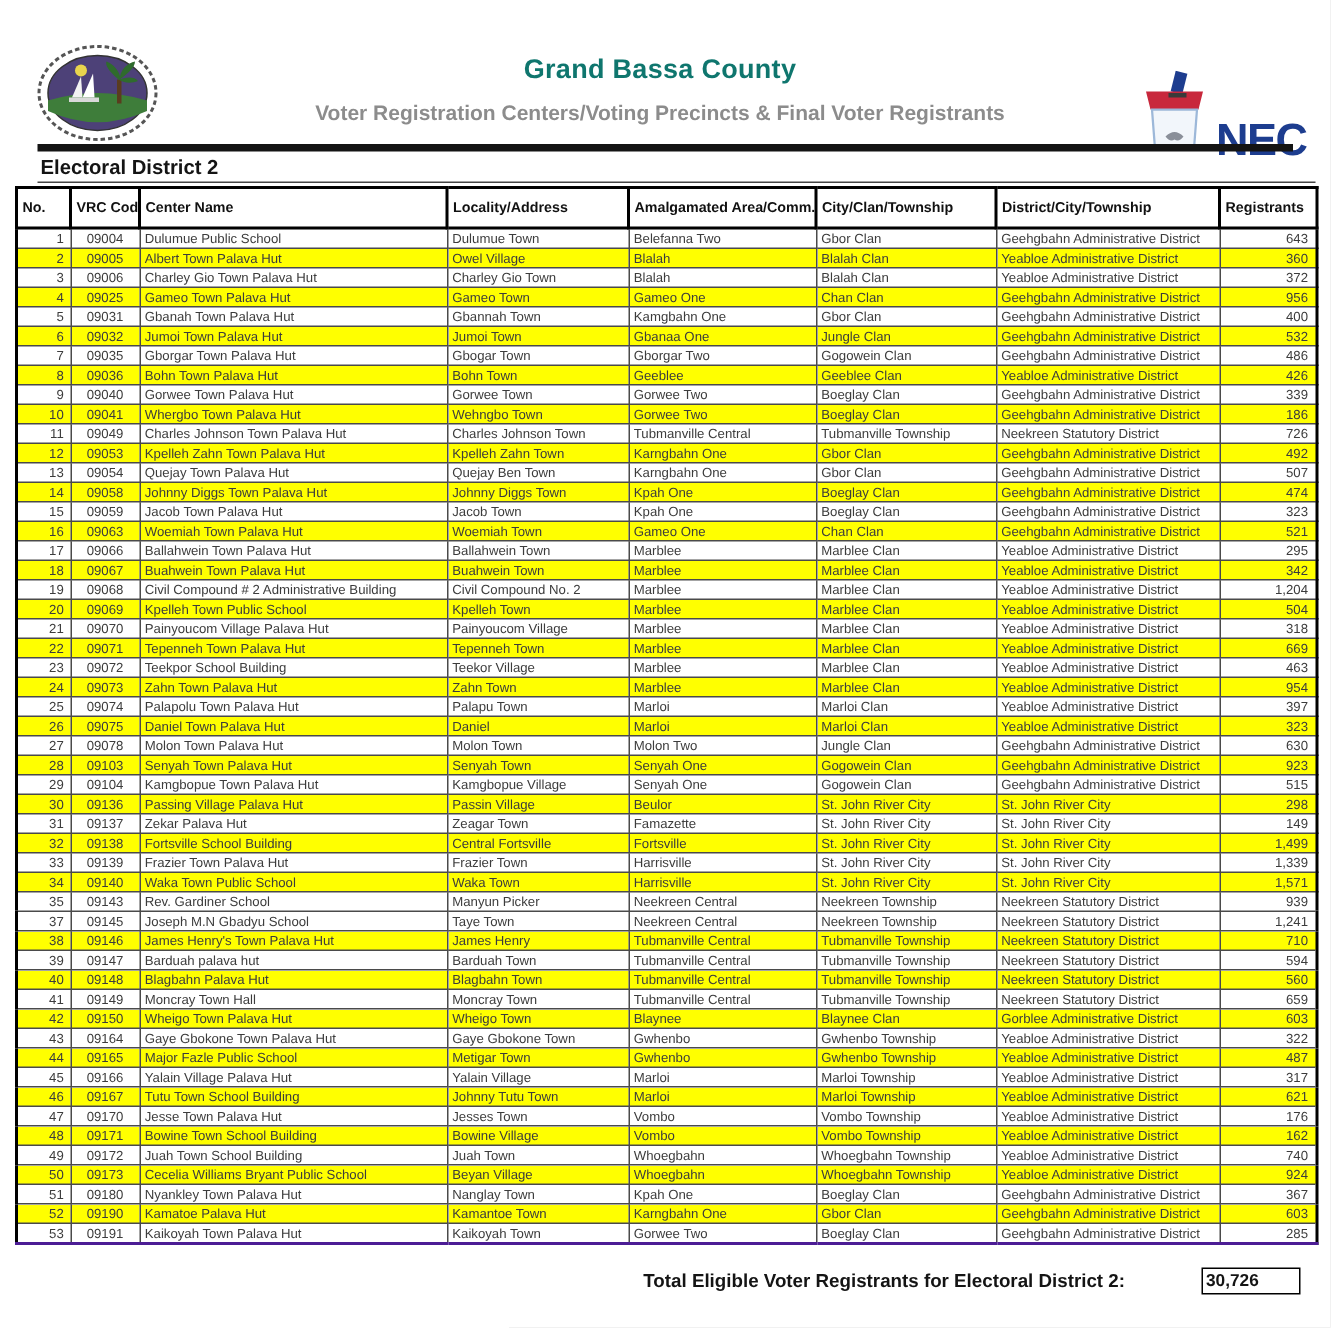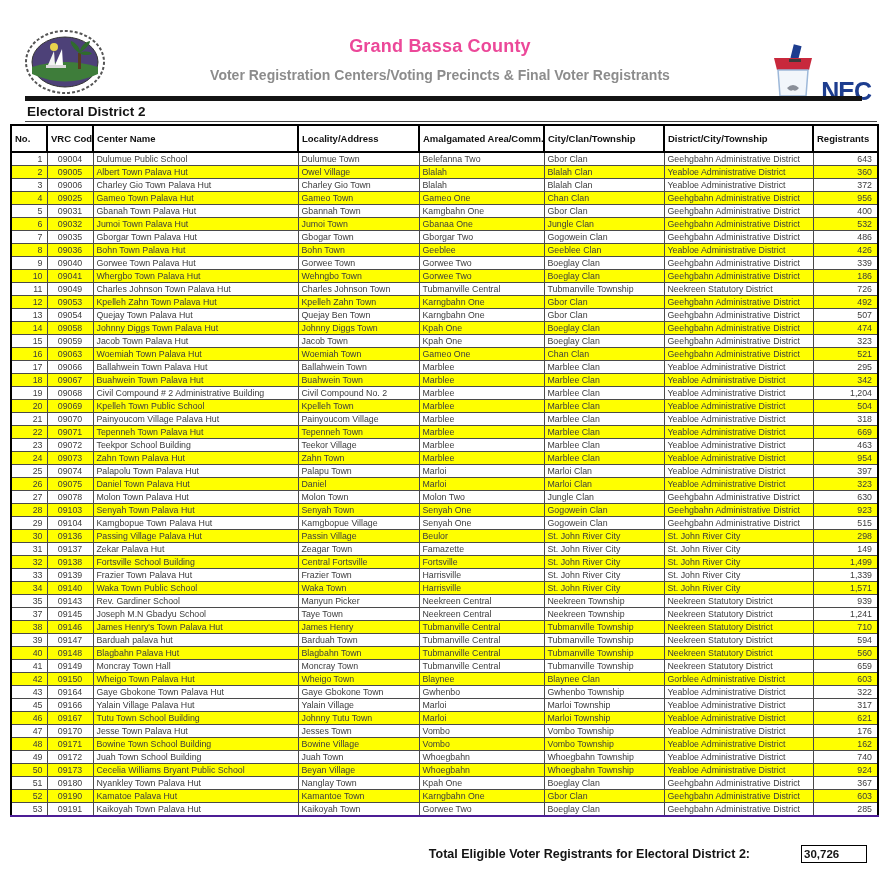--- a/index.html
+++ b/index.html
@@ -2,25 +2,25 @@
 <html><head>
 <meta charset="utf-8">
 <style>
   * { box-sizing: border-box; }
   html,body { margin:0; padding:0; background:#e8e8e8; }
   body { font-family:"Liberation Sans", sans-serif; }
   .page { position:relative; width:887px; height:885px; margin:0 auto; background:#ffffff; overflow:hidden; }
 
   
   .header-center { position:absolute; top:36px; left:140px; width:600px; text-align:center; }
-  .doc-title { font-size:18px; font-weight:bold; color:#ec4899; letter-spacing:.2px; }
+  .doc-title { font-size:18px; font-weight:bold; color:#0f766e; letter-spacing:.2px; }
   .doc-subtitle { margin-top:10px; font-size:14px; font-weight:bold; color:#8c8c8c; }
   .seal { position:absolute; left:24px; top:29px; width:82px; height:66px; }
   .nec-logo { position:absolute; right:16px; top:38px; display:flex; align-items:center; gap:2px; }
-  .nec-text { font-size:25px; font-weight:bold; color:#1d3d8f; letter-spacing:-1px; font-family:"Liberation Sans", sans-serif;margin-top:39px; }
+  .nec-text { font-size:30px; font-weight:bold; color:#1d3d8f; letter-spacing:-1px; font-family:"Liberation Sans", sans-serif;margin-top:39px; }
 
   .rule-thick { position:absolute; left:25px; top:96px; width:837px; height:5px; background:#141414; }
   .section-title { position:absolute; left:27px; top:104px; font-size:13.5px; font-weight:bold; color:#141414; }
   .rule-thin { position:absolute; left:25px; top:121px; width:852px; height:1px; background:#444; }
 
   
   table.vrc { position:absolute; left:10px; top:124px; width:867px; border-collapse:collapse; table-layout:fixed; border:2px solid #000; }
   table.vrc thead th {
     background:#ffffff; border:2.5px solid #000; font-size:9.5px; font-weight:bold;
     color:#111; text-align:left; padding:7px 3px; height:13px; white-space:nowrap; overflow:hidden;
@@ -517,20 +517,30 @@
         <tr class="boxed">
           <td class="col-no">43</td>
           <td class="col-code">09164</td>
           <td class="col-name">Gaye Gbokone Town Palava Hut</td>
           <td class="col-loc">Gaye Gbokone Town</td>
           <td class="col-area">Gwhenbo</td>
           <td class="col-city">Gwhenbo Township</td>
           <td class="col-district">Yeabloe Administrative District</td>
           <td class="col-reg">322</td>
         </tr>
+        <tr class="hl boxed">
+          <td class="col-no">44</td>
+          <td class="col-code">09165</td>
+          <td class="col-name">Major Fazle Public School</td>
+          <td class="col-loc">Metigar Town</td>
+          <td class="col-area">Gwhenbo</td>
+          <td class="col-city">Gwhenbo Township</td>
+          <td class="col-district">Yeabloe Administrative District</td>
+          <td class="col-reg">487</td>
+        </tr>
         <tr class="boxed">
           <td class="col-no">45</td>
           <td class="col-code">09166</td>
           <td class="col-name">Yalain Village Palava Hut</td>
           <td class="col-loc">Yalain Village</td>
           <td class="col-area">Marloi</td>
           <td class="col-city">Marloi Township</td>
           <td class="col-district">Yeabloe Administrative District</td>
           <td class="col-reg">317</td>
         </tr>

